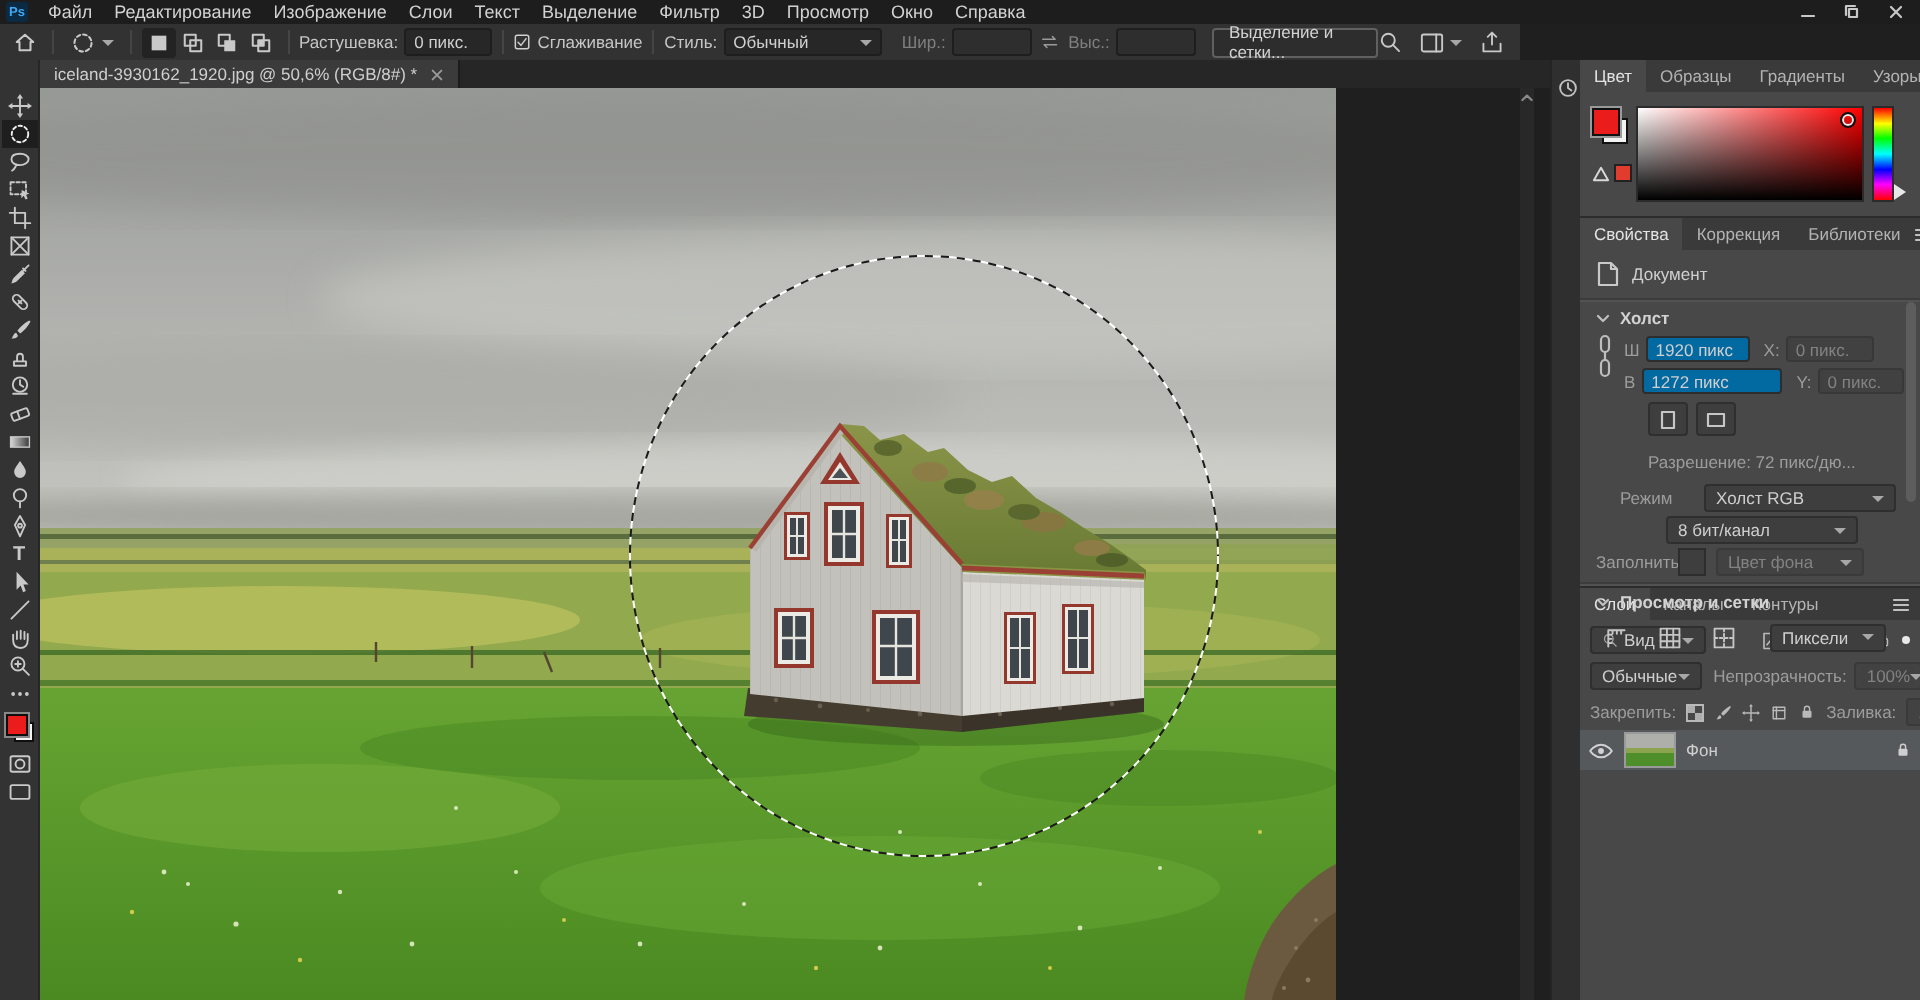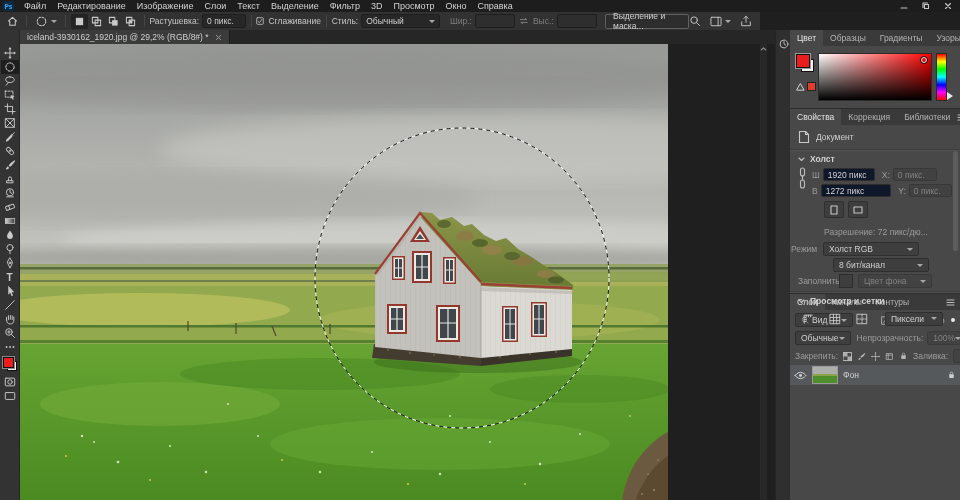--- a/index.html
+++ b/index.html
@@ -49,21 +49,21 @@
   #canvas-vscroll{left:760px;top:44px;width:7px;height:456px;background:#282828;}
   
   #collapsed-dock{left:775px;top:30px;width:15px;height:470px;background:#2f2f2f;border-left:1px solid #242424;}
   #dock{left:790px;top:30px;width:170px;height:470px;background:#484848;display:flex;flex-direction:column;}
   .ptabs{height:16px;background:#3a3a3a;display:flex;align-items:center;font-size:8.5px;color:#b3b3b3;}
   .ptab{padding:0 7px;height:16px;display:flex;align-items:center;white-space:nowrap;}
   .ptab.active{background:#484848;color:#e3e3e3;}
   .ptabs .burger{margin-left:auto;padding-right:5px;color:#c0c0c0;}
   .plabel{font-size:8.5px;color:#9c9c9c;white-space:nowrap;}
   .pvalue{font-size:8.5px;color:#cfcfcf;}
-  .pfield{height:13px;background:#0f172a;border:1px solid #2d2d2d;border-radius:2px;color:#cfcfcf;
+  .pfield{height:13px;background:#0369a1;border:1px solid #2d2d2d;border-radius:2px;color:#cfcfcf;
           font-size:8.5px;display:flex;align-items:center;padding:0 4px;box-sizing:border-box;}
   .pfield.dim{color:#828282;background:#414141;border-color:#383838;}
   .psel{height:14px;background:#3e3e3e;border:1px solid #2f2f2f;border-radius:2px;color:#cfcfcf;
         font-size:8.5px;display:flex;align-items:center;padding:0 5px;box-sizing:border-box;}
   .psel.dim{color:#828282;background:#424242;border-color:#3a3a3a;}
   .psel .chev{margin-left:auto;}
   .sect-head{display:flex;align-items:center;gap:5px;font-size:8.5px;color:#d2d2d2;font-weight:bold;}
   .pdivider{height:1px;background:#3c3c3c;border-bottom:1px solid #525252;}
   .pbtn{width:18px;height:15px;background:#3e3e3e;border:1px solid #2f2f2f;border-radius:2px;
         display:flex;align-items:center;justify-content:center;color:#c6c6c6;}
@@ -172,42 +172,42 @@
       <span>Обычный</span>
         <span class="chev" style="margin-left:auto"></span>
     </div>
     <span class="dimtxt" style="margin-left:10px">Шир.:</span>
     <div class="ob-field dim" style="width:38px"></div>
     <svg class="icn" width="12" height="10" viewBox="0 0 14 12" style="margin:0 4px;color:#9a9a9a">
       <path class="s" d="M2 4h9l-2-2M12 8H3l2 2"></path>
     </svg>
     <span class="dimtxt">Выс.:</span>
     <div class="ob-field dim" style="width:38px"></div>
-    <div id="sel-mask-btn">Выделение и маска...</div>
+    <div id="sel-mask-btn">Выделение и сетки...</div>
     <div id="ob-right">
       <svg class="icn" width="12" height="12" viewBox="0 0 14 14">
           <circle class="s" cx="6" cy="6" r="3.8"></circle>
           <path class="s" d="M9 9l3.3 3.3"></path>
         </svg>
       <span class="row">
         <svg class="icn" width="12" height="11" viewBox="0 0 14 13">
             <rect class="s" x="1" y="1.5" width="12" height="10" rx="1"></rect>
             <path class="s" d="M9.5 1.5v10"></path>
           </svg>
         <span class="chev"></span>
       </span>
       <svg class="icn" width="12" height="12" viewBox="0 0 14 14">
           <path class="s" d="M7 8.5V1.5M4.5 4L7 1.5 9.5 4M2 8v4.5h10V8"></path>
         </svg>
     </div>
   </div>
 
   <div id="tabbar" class="abs">
     <div id="doc-tab">
-      <span>iceland-3930162_1920.jpg @ 29,2% (RGB/8#) *</span>
+      <span>iceland-3930162_1920.jpg @ 50,6% (RGB/8#) *</span>
       <svg class="icn" width="7" height="7" viewBox="0 0 8 8" style="color:#9a9a9a">
           <path class="s" d="M1.5 1.5l5 5M6.5 1.5l-5 5"></path>
         </svg>
     </div>
   </div>
 
   <div id="toolbar" class="abs">
     <div class="tool">
         <svg class="icn" width="12" height="12" viewBox="0 0 14 14">
           <path class="s" d="M7 1.5v11M1.5 7h11"></path>
@@ -631,21 +631,21 @@
               <rect class="s" x="1" y="1" width="6" height="8"></rect>
             </svg>
           </div>
         <div class="pbtn">
             <svg class="icn" width="10" height="8" viewBox="0 0 10 8">
               <rect class="s" x="1" y="1" width="8" height="6"></rect>
             </svg>
           </div>
       </div>
       <div style="padding:2px 8px 1px 34px"><span class="plabel">Разрешение: 72 пикс/дю...</span></div>
-      <div class="row" style="gap:2px;padding:2px 8px 0 1px">
+      <div class="row" style="gap:12px;padding:2px 8px 0 20px">
         <span class="plabel" style="width:30px">Режим</span>
         <div class="psel" style="width:96px">
             <span>Холст RGB</span>
             <span class="chev"></span>
           </div>
       </div>
       <div class="row" style="gap:5px;padding:2px 8px 0 8px">
         <span class="plabel" style="width:30px"></span>
         <div class="psel" style="width:96px">
             <span>8 бит/канал</span>

